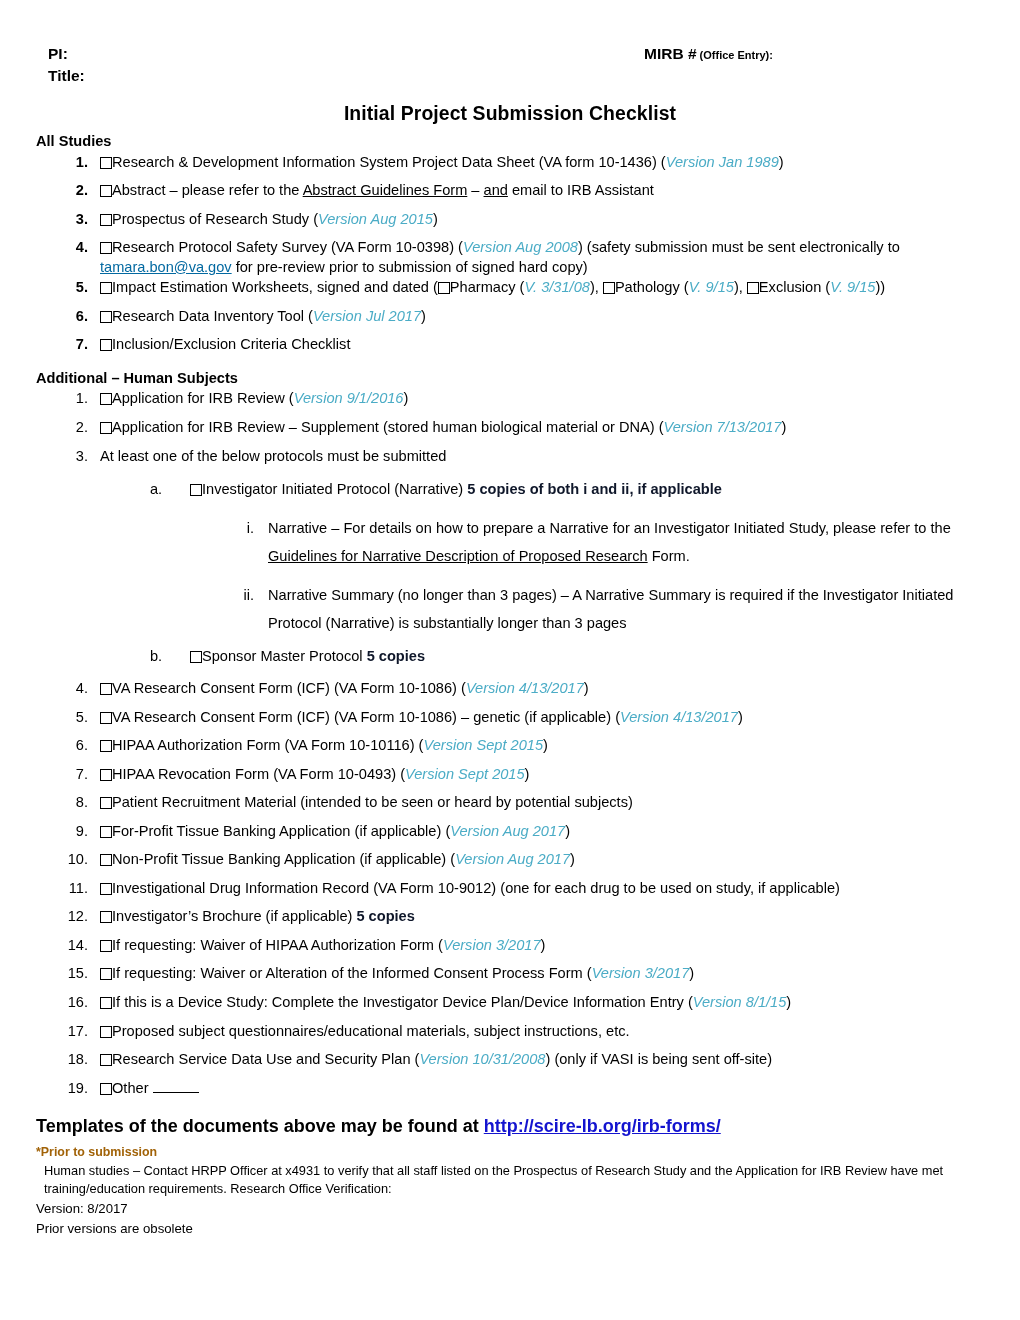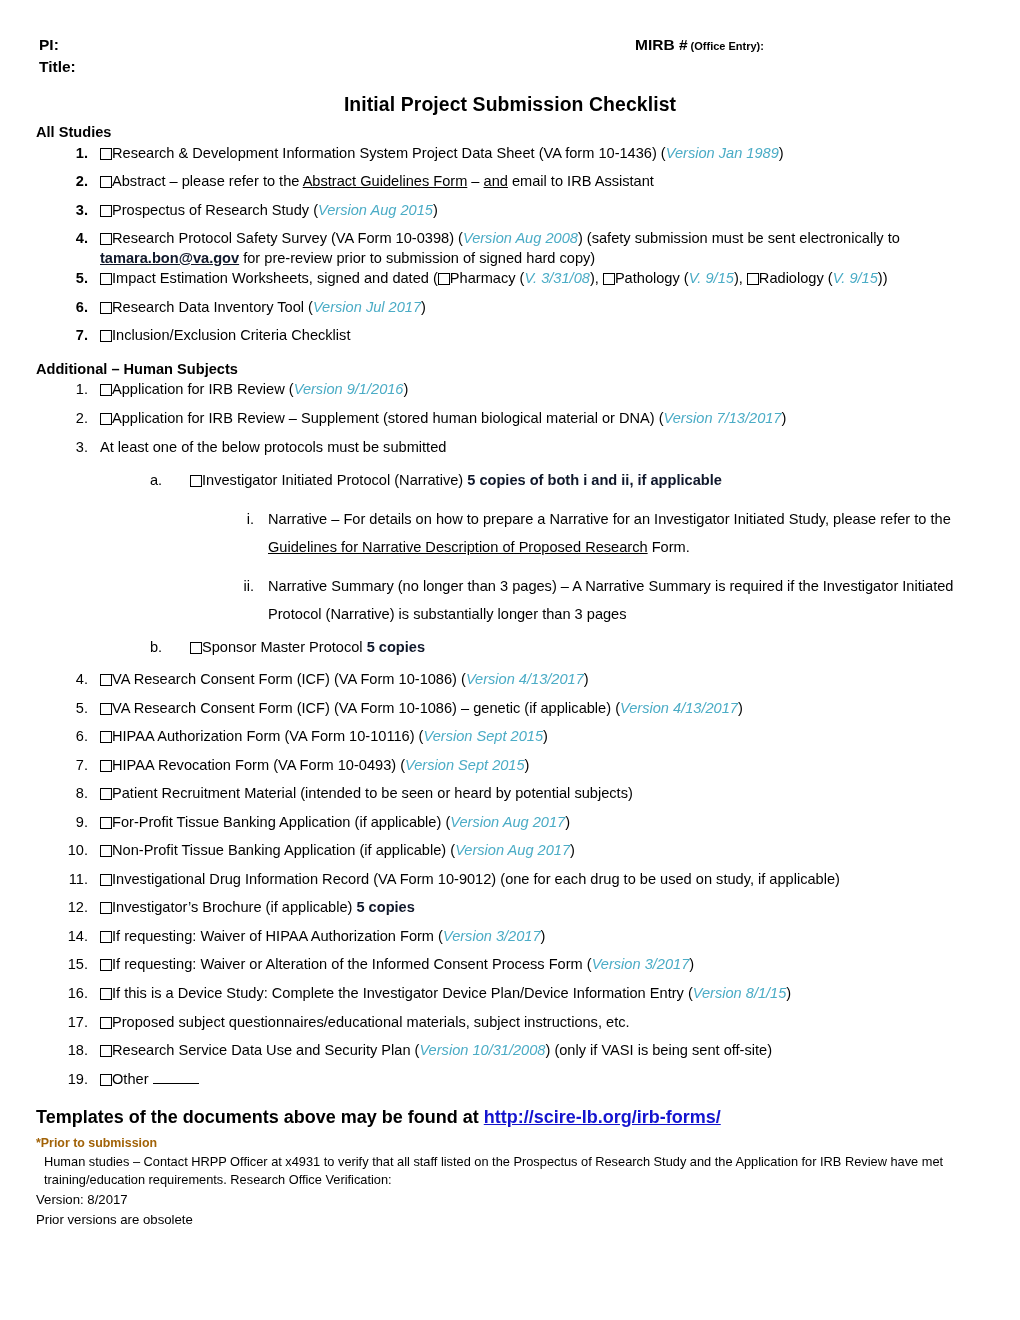--- a/index.html
+++ b/index.html
@@ -8,21 +8,21 @@
     background:#ffffff;
     font-family:"Liberation Sans", sans-serif;
     color:#000000;
     font-size:14.6px;
     line-height:1.34;
     -webkit-font-smoothing:antialiased;
   }
   .page{position:relative;width:1020px;height:1320px;box-sizing:border-box;padding:0;}
 
   
-  .hdr{position:relative;height:44px;margin:3px;padding:32px 0 0 0;}
+  .hdr{position:relative;height:44px;margin:12px;padding:32px 0 0 0;}
   .hdr-row{position:relative;height:22px;}
   .pi-label{position:absolute;left:36px;top:0;font-weight:bold;font-size:15.5px;}
   .mirb{position:absolute;left:632px;top:0;font-weight:bold;font-size:15.5px;white-space:nowrap;}
   .mirb .small{font-size:11px;font-weight:bold;}
   .title-label{position:absolute;left:36px;top:22px;font-weight:bold;font-size:15.5px;}
 
   .doc-title{
     text-align:center;font-weight:bold;font-size:19.4px;
     margin:12px 0 6px 0;letter-spacing:.1px;
   }
@@ -40,21 +40,21 @@
   .lvl3 .num{position:absolute;left:0;top:0;width:26px;text-align:right;}
 
   
   .cb{
     display:inline-block;width:12px;height:12px;
     border:1.6px solid #000;box-sizing:border-box;
     vertical-align:-1px;margin-right:0px;position:relative;top:1px;
   }
   .ver{color:#4BACC6;font-style:italic;}
   .red{color:#0f172a;font-weight:bold;}
-  .mail{color:#0f172a;text-decoration:underline;font-weight:bold;}
+  .mail{color:#0369a1;text-decoration:underline;}
   .u{text-decoration:underline;}
   .blank{display:inline-block;width:46px;border-bottom:1.5px solid #000;height:12px;margin-left:4px;}
 
   
   .tmpl{font-weight:bold;font-size:18px;margin:16px 0 6px 36px;}
   .tmpl .link{color:#1414CF;text-decoration:underline;font-weight:bold;}
   .prior{color:#a16207;font-weight:bold;font-size:12.4px;margin:1px 0 0 36px;}
   .fine{font-size:12.8px;margin:1px 0 0 44px;line-height:1.42;padding-right:38px;}
   .vers{font-size:13.2px;margin:2px 0 0 36px;line-height:1.36;}
 </style>
@@ -90,21 +90,21 @@
     <span class="cb"></span><span>Prospectus of Research Study (</span><span class="ver">Version Aug 2015</span><span>)</span>
   </div>
 
   <div class="lvl1 bold-num tight">
     <span class="num">4.</span>
     <span class="cb"></span><span>Research Protocol Safety Survey (VA Form 10-0398) (</span><span class="ver">Version Aug 2008</span><span>) (safety submission must be sent electronically to </span><span class="mail">tamara.bon@va.gov</span><span> for pre-review prior to submission of signed hard copy)</span>
   </div>
 
   <div class="lvl1 bold-num">
     <span class="num">5.</span>
-    <span class="cb"></span><span>Impact Estimation Worksheets, signed and dated (</span><span class="cb"></span><span>Pharmacy (</span><span class="ver">V. 3/31/08</span><span>), </span><span class="cb"></span><span>Pathology (</span><span class="ver">V. 9/15</span><span>), </span><span class="cb"></span><span>Radiology (</span><span class="ver">V. 9/15</span><span>))</span>
+    <span class="cb"></span><span>Impact Estimation Worksheets, signed and dated (</span><span class="cb"></span><span>Pharmacy (</span><span class="ver">V. 3/31/08</span><span>), </span><span class="cb"></span><span>Pathology (</span><span class="ver">V. 9/15</span><span>), </span><span class="cb"></span><span>Exclusion (</span><span class="ver">V. 9/15</span><span>))</span>
   </div>
 
   <div class="lvl1 bold-num">
     <span class="num">6.</span>
     <span class="cb"></span><span>Research Data Inventory Tool (</span><span class="ver">Version Jul 2017</span><span>)</span>
   </div>
 
   <div class="lvl1 bold-num">
     <span class="num">7.</span>
     <span class="cb"></span><span>Inclusion/Exclusion Criteria Checklist</span>

